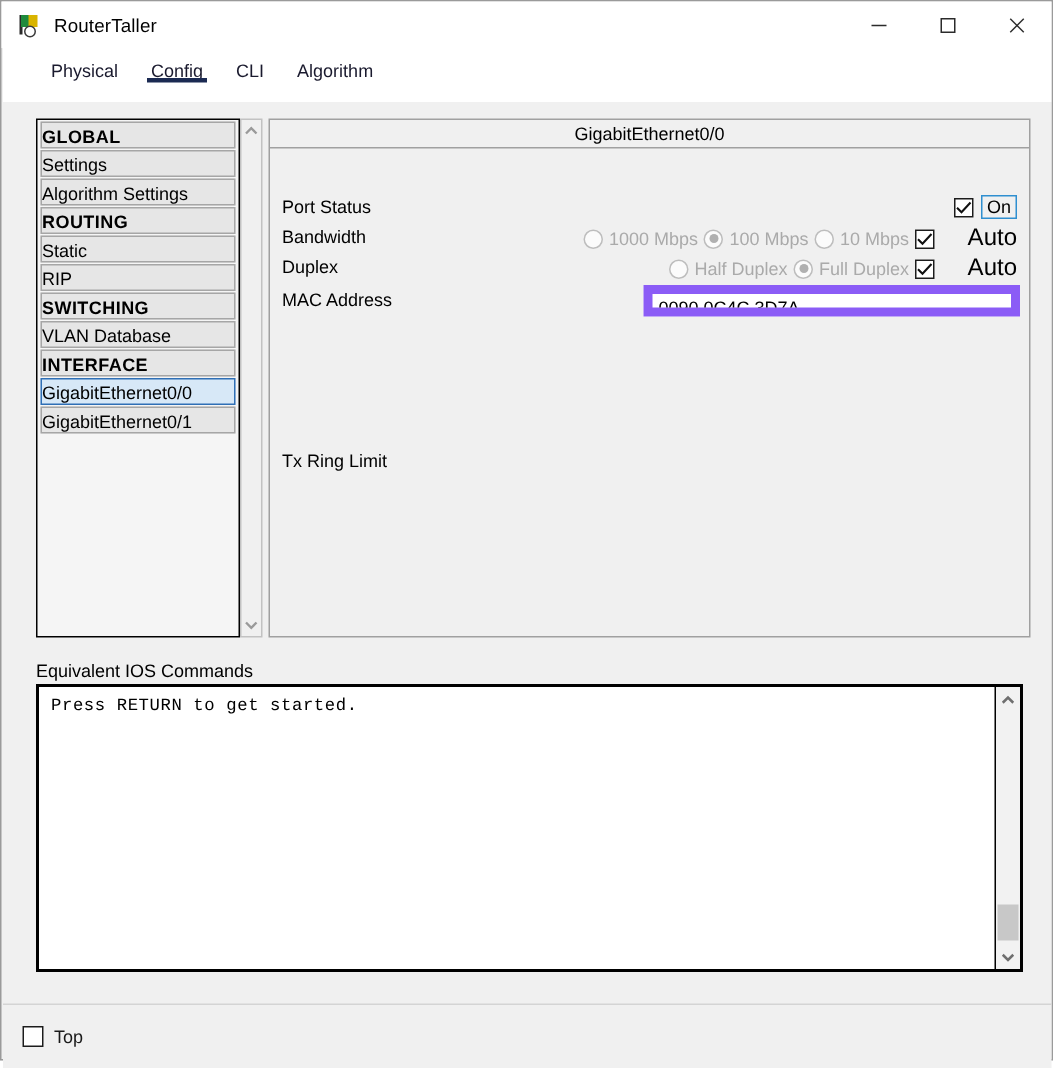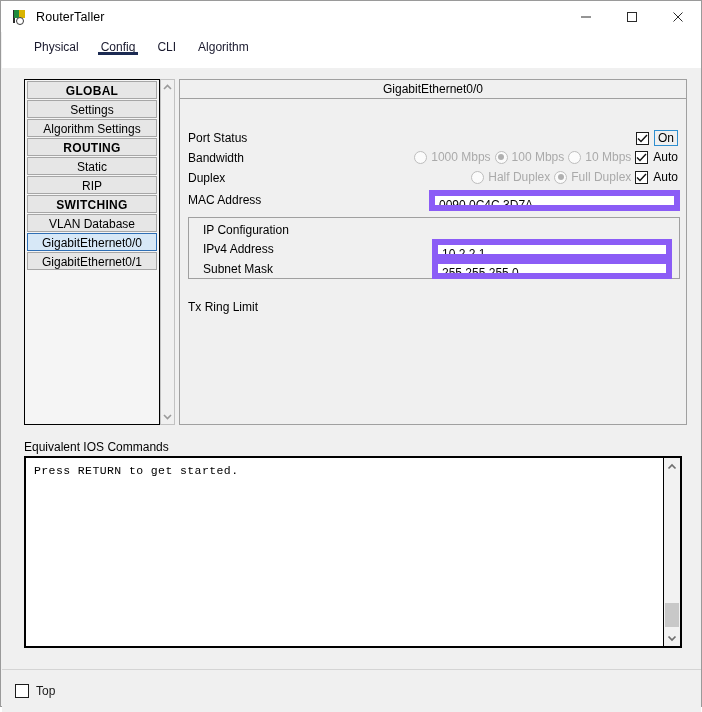--- a/index.html
+++ b/index.html
@@ -139,21 +139,21 @@
     height: 346px;
     background: #f5f5f5;
     border: 1px solid #000000;
     box-sizing: border-box;
     overflow: hidden;
   }
   .side-item {
     margin: 1px 2px 0 2px;
     height: 18px;
     line-height: 18px;
-    text-align: center;
+    text-align: left;
     font-size: 12px;
     background: #e6e6e6;
     border: 1px solid #a6a6a6;
     box-sizing: border-box;
     color: #000000;
     white-space: nowrap;
   }
   .side-item.header {
     font-weight: bold;
     letter-spacing: .3px;
@@ -252,24 +252,24 @@
     background: #b0b0b0;
   }
   .radio.off .dot { background: transparent; }
   .opt-label {
     font-size: 12px;
     color: #aaaaaa;
     vertical-align: middle;
     margin: 0 4px 0 4px;
   }
   .auto-label {
-    font-size: 12px;
+    font-size: 16px;
     color: #000000;
     vertical-align: middle;
-    margin-left: 5px;
+    margin-left: 22px;
   }
   .on-label {
     font-size: 12px;
     color: #000000;
     border: 1px solid #2f8fd0;
     padding: 0 3px;
     margin-left: 5px;
     vertical-align: middle;
     line-height: 14px;
     display: inline-block;
@@ -447,20 +447,21 @@
 
     <div class="sidebar">
       <div class="side-item header">GLOBAL</div>
       <div class="side-item">Settings</div>
       <div class="side-item">Algorithm Settings</div>
       <div class="side-item header">ROUTING</div>
       <div class="side-item">Static</div>
       <div class="side-item">RIP</div>
       <div class="side-item header">SWITCHING</div>
       <div class="side-item">VLAN Database</div>
+      <div class="side-item header">INTERFACE</div>
       <div class="side-item selected">GigabitEthernet0/0</div>
       <div class="side-item">GigabitEthernet0/1</div>
     </div>
 
     <div class="side-scroll">
       <div class="sb-arrow">
         <svg width="9" height="6" viewBox="0 0 9 6">
           <path d="M1 5 L4.5 1.5 L8 5" fill="none" stroke="#9a9a9a" stroke-width="1.6"></path>
         </svg>
       </div>
@@ -529,31 +530,20 @@
             </span>
             <span class="auto-label">Auto</span>
           </div>
         </div>
 
         <div class="row" style="top:92px;">
           <div class="row-label">MAC Address</div>
         </div>
         <div class="tf" style="left:249px; top:91px; width:251px;">0090.0C4C.3D7A</div>
 
-        <div class="ipgroup">
-          <div class="g-label">IP Configuration</div>
-          <div class="row" style="top:22px;">
-            <div class="row-label" style="left:14px;">IPv4 Address</div>
-          </div>
-          <div class="tf" style="left:243px; top:21px; width:240px;">10.2.2.1</div>
-          <div class="row" style="top:42px;">
-            <div class="row-label" style="left:14px;">Subnet Mask</div>
-          </div>
-          <div class="tf" style="left:243px; top:40px; width:240px;">255.255.255.0</div>
-        </div>
 
         <div class="row" style="top:199px;">
           <div class="row-label">Tx Ring Limit</div>
         </div>
 
       </div>
     </div>
 
     <div class="ios-label">Equivalent IOS Commands</div>
     <div class="ios-box">

